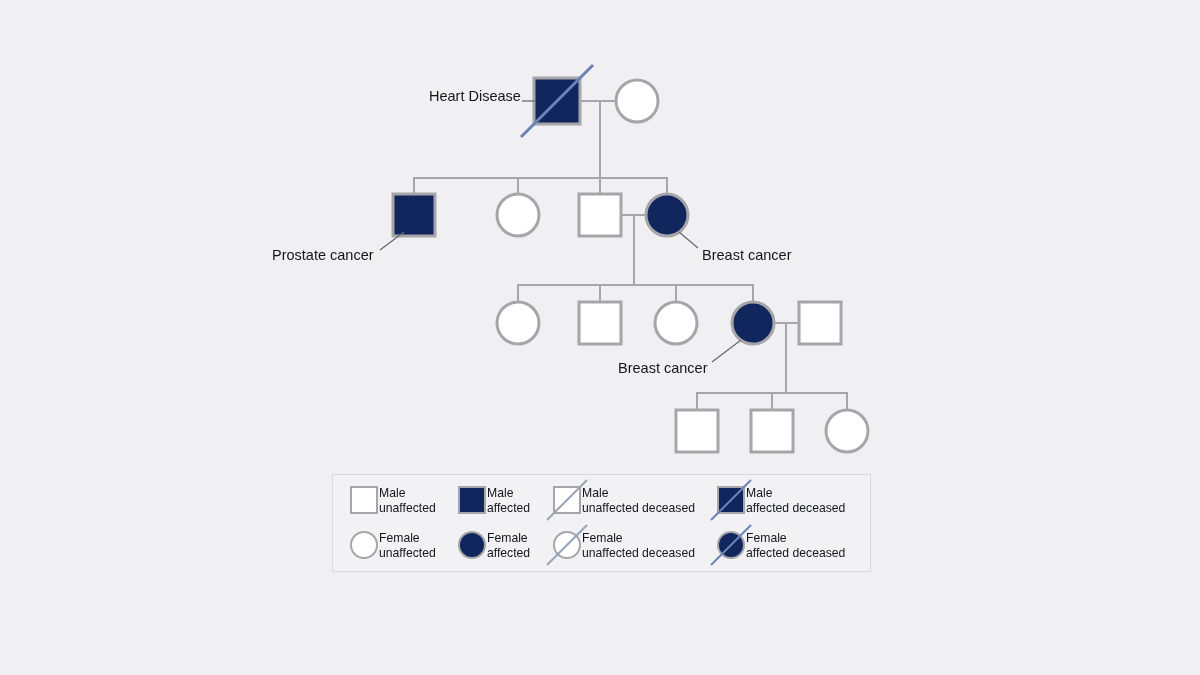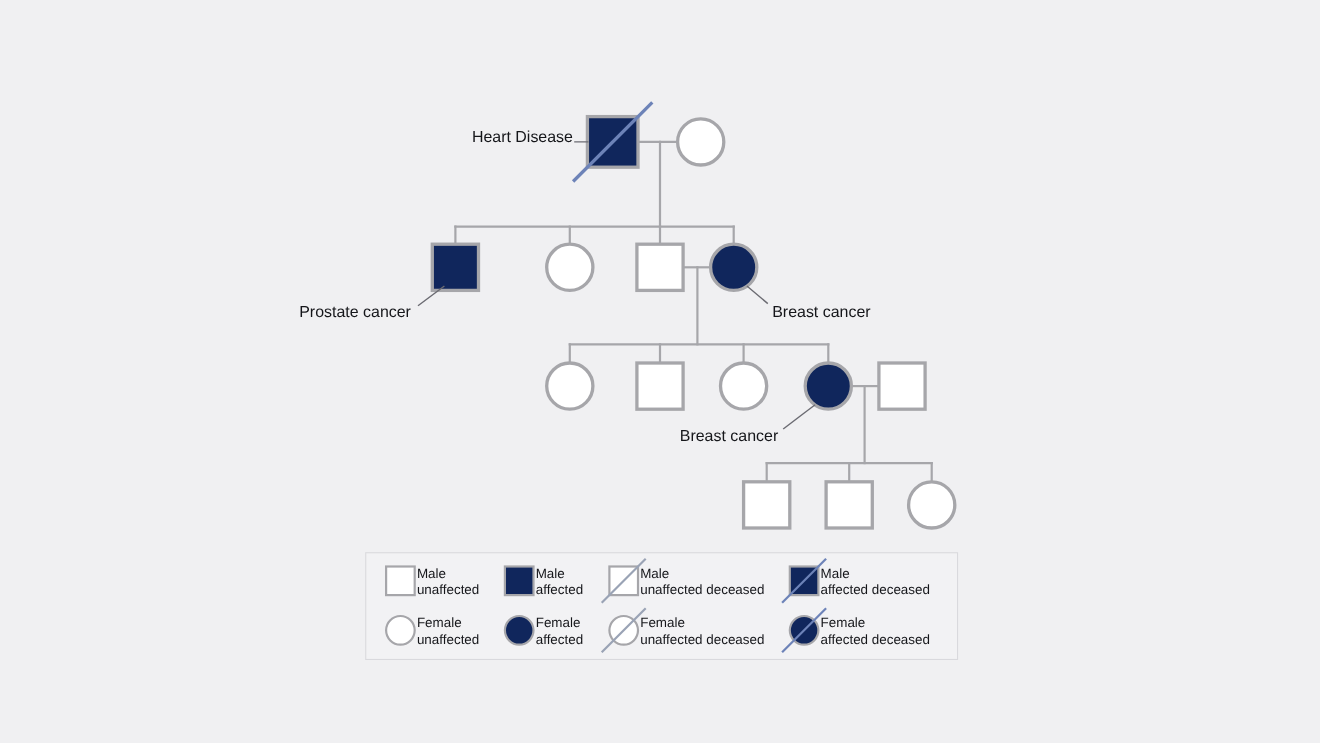--- a/index.html
+++ b/index.html
@@ -12,21 +12,20 @@
     background: #f0f0f2;
     font-family: "Liberation Sans", sans-serif;
     overflow: hidden;
     position: relative;
   }
   #stage {
     position: absolute;
     inset: 0;
     width: 1200px;
     height: 555px;
-    margin-top: 28px;
   }
   svg.pedigree {
     position: absolute;
     left: 0;
     top: 0;
     width: 1200px;
     height: 675px;
     display: block;
   }
   .ped-label {

